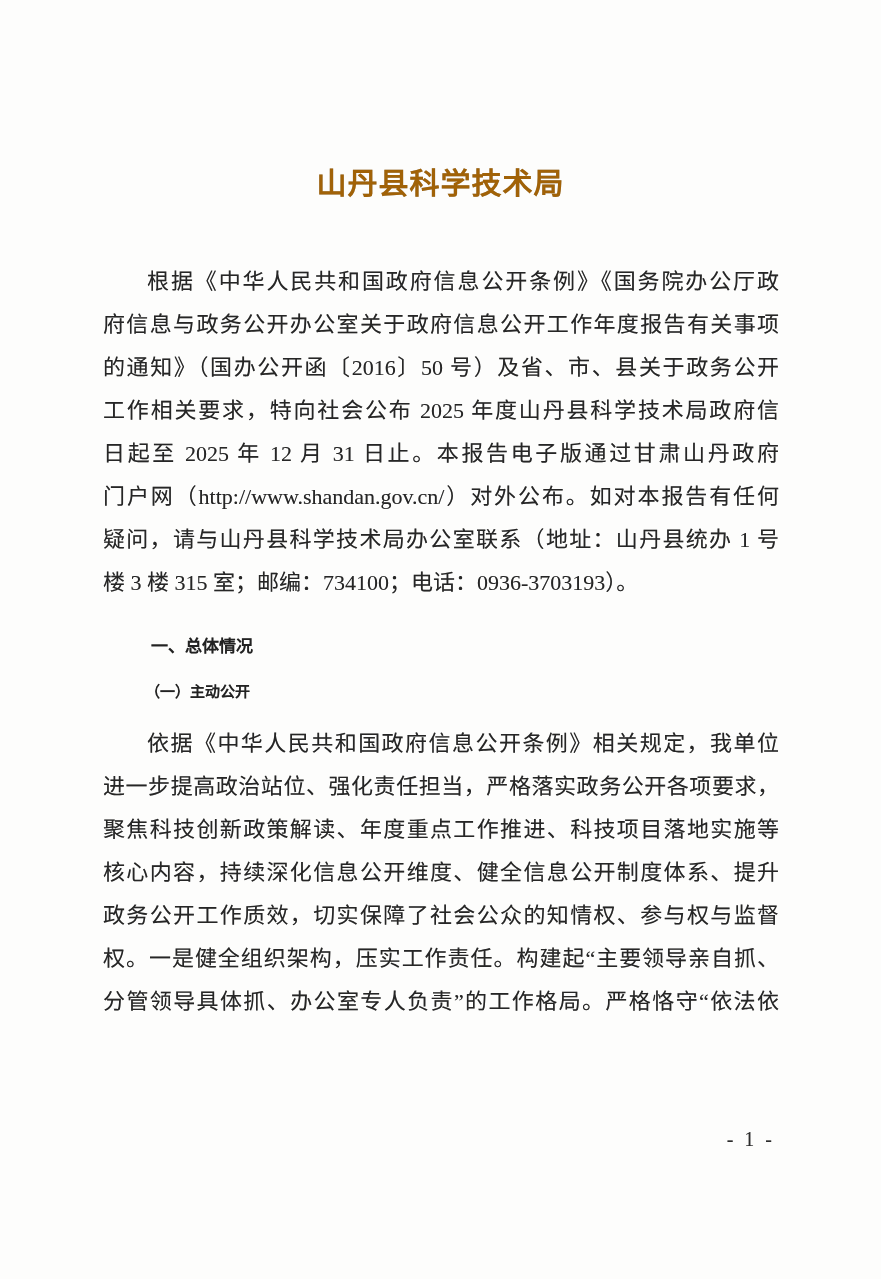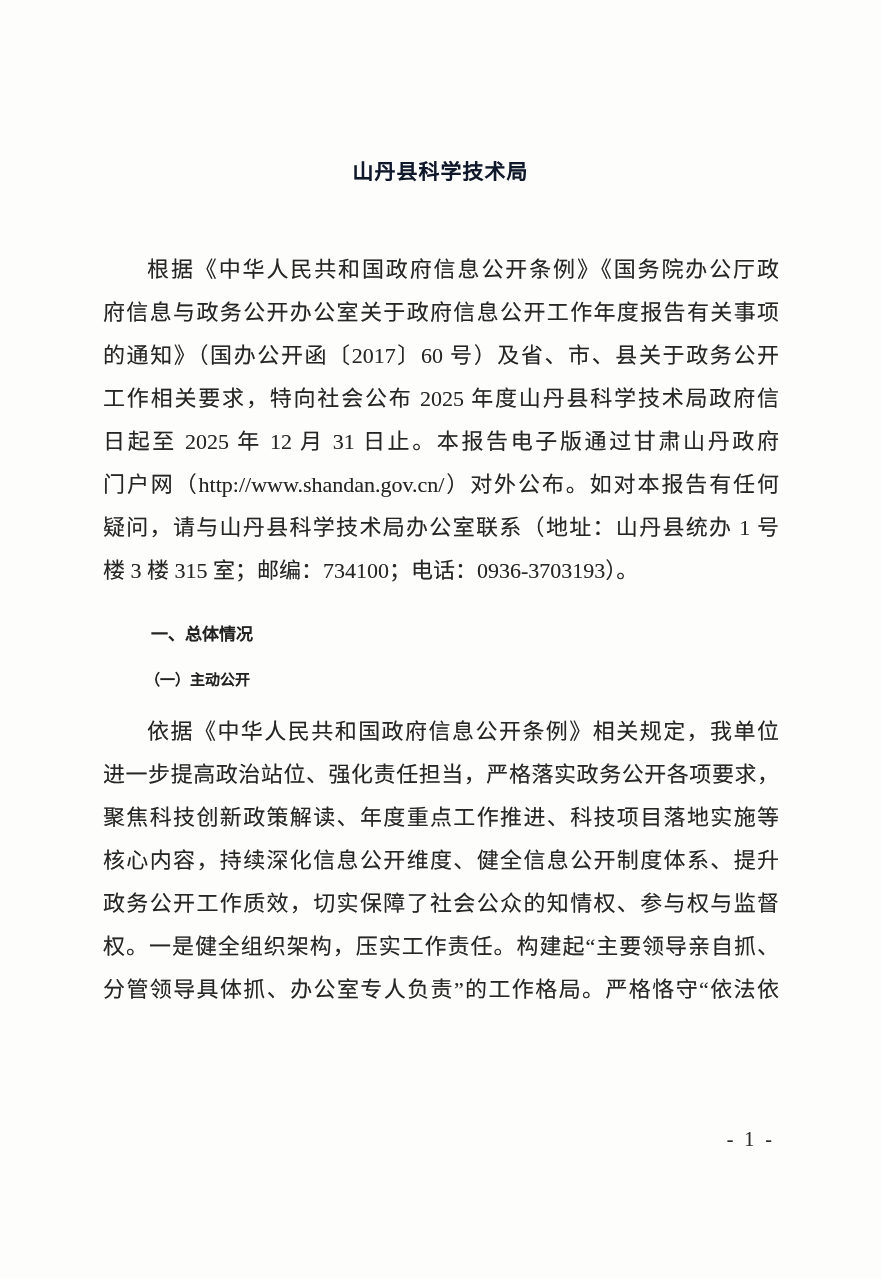--- a/index.html
+++ b/index.html
@@ -15,26 +15,26 @@
     margin: 0 auto;
     background: #fdfdfc;
     color: #262626;
     overflow: hidden;
   }
   .title-block {
     padding-top: 146px;
     text-align: center;
   }
   .title-line {
-    font-size: 21px;
+    font-size: 30px;
     font-weight: bold;
     line-height: 52px;
     letter-spacing: 1px;
-    color: #0f172a;
-    margin: 0;
+    color: #a16207;
+    margin: 12px;
   }
   .doc-body {
     margin-left: 103px;
     width: 676px;
     margin-top: 50px;
     font-size: 22px;
   }
   .line {
     height: 43px;
     line-height: 43px;
@@ -93,21 +93,21 @@
 
 <div class="page">
 
   <div class="title-block">
     <div class="title-line">山丹县科学技术局</div>
   </div>
 
   <div class="doc-body" id="doc-body">
       <div class="line first-line"><span class="">根据《中华人民共和国政府信息公开条例》《国务院办公厅政</span></div>
       <div class="line"><span class="">府信息与政务公开办公室关于政府信息公开工作年度报告有关事项</span></div>
-      <div class="line"><span class="">的通知》（国办公开函〔2017〕60 号）及省、市、县关于政务公开</span></div>
+      <div class="line"><span class="">的通知》（国办公开函〔2016〕50 号）及省、市、县关于政务公开</span></div>
       <div class="line"><span class="">工作相关要求，特向社会公布 2025 年度山丹县科学技术局政府信</span></div>
       <div class="line"><span class="">日起至 2025 年 12 月 31 日止。本报告电子版通过甘肃山丹政府</span></div>
       <div class="line"><span class="">门户网（http://www.shandan.gov.cn/）对外公布。如对本报告有任何</span></div>
       <div class="line"><span class="">疑问，请与山丹县科学技术局办公室联系（地址：山丹县统办 1 号</span></div>
       <div class="line no-just"><span class="">楼 3 楼 315 室；邮编：734100；电话：0936-3703193）。</span></div>
       <div class="heading1">一、总体情况</div>
       <div class="heading2">（一）主动公开</div>
       <div class="line first-line para-gap"><span class="">依据《中华人民共和国政府信息公开条例》相关规定，我单位</span></div>
       <div class="line"><span class="">进一步提高政治站位、强化责任担当，严格落实政务公开各项要求，</span></div>
       <div class="line"><span class="">聚焦科技创新政策解读、年度重点工作推进、科技项目落地实施等</span></div>

